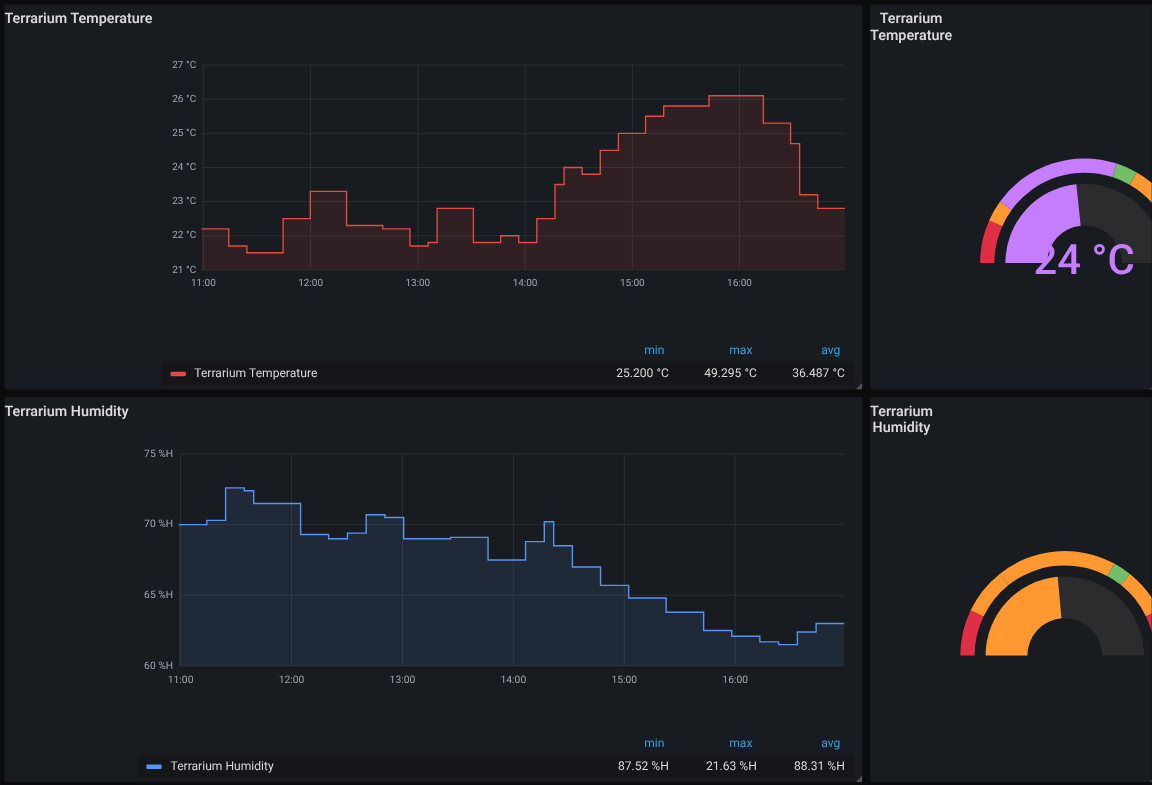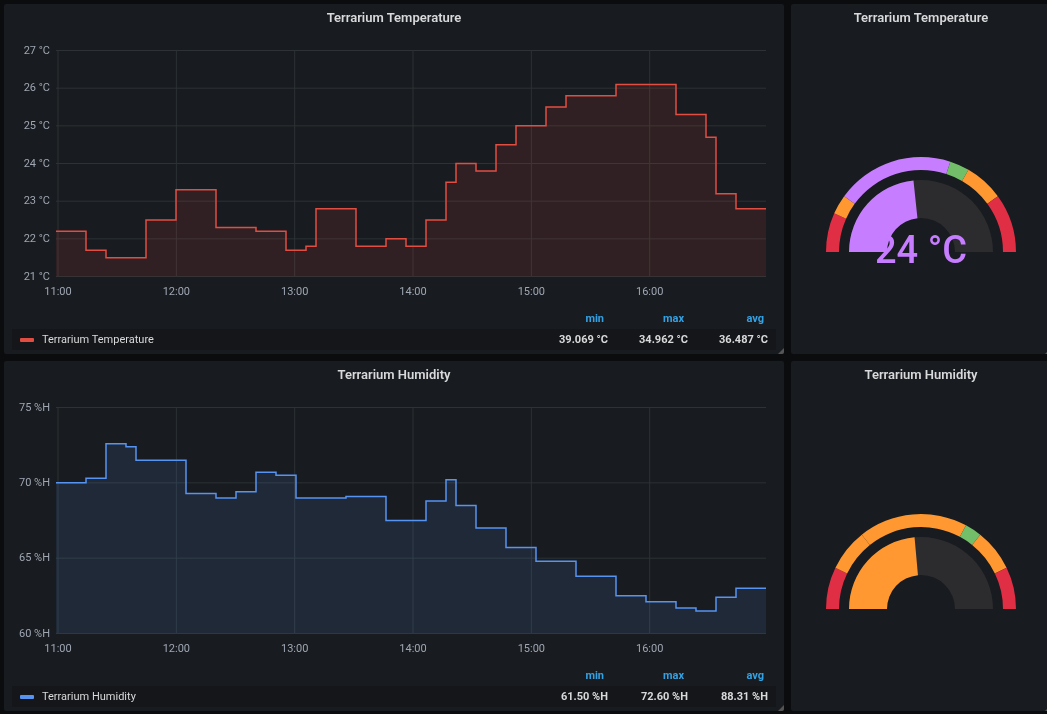--- a/index.html
+++ b/index.html
@@ -13,21 +13,20 @@
 .grid {
   display: grid;
   grid-template-columns: 780px 260px;
   grid-template-rows: 350px 350px;
   gap: 7px;
 }
 .panel {
   background: #181b1f;
   border-radius: 2px;
   display: flex;
-  flex-direction: column;
   position: relative;
   overflow: hidden;
 }
 .panel-title {
   font-size: 13px;
   font-weight: 600;
   text-align: center;
   color: #d8d9da;
   padding: 6px 0 4px 0;
 }
@@ -56,21 +55,21 @@
   padding-right: 12px;
 }
 .legend-row.header .col { text-align: right; }
 .legend-swatch {
   width: 14px;
   height: 4px;
   margin-right: 8px;
   border-radius: 1px;
 }
 .legend-name { flex: 1; }
-.col { width: 80px; text-align: right; font-weight: bold; }
+.col { width: 80px; text-align: right; }
 .gauge-body {
   flex: 1;
   display: flex;
   align-items: center;
   justify-content: center;
   padding: 10px;
 }
 .gauge-wrap {
   position: relative;
   width: 220px;
@@ -136,22 +135,22 @@
           <path d="M 44 190.80000000000004 L 54 190.80000000000004 L 54 190.80000000000004 L 64 190.80000000000004 L 64 190.80000000000004 L 74 190.80000000000004 L 74 209.63333333333335 L 84 209.63333333333335 L 84 209.63333333333335 L 94 209.63333333333335 L 94 217.16666666666666 L 104 217.16666666666666 L 104 217.16666666666666 L 114 217.16666666666666 L 114 217.16666666666666 L 124 217.16666666666666 L 124 217.16666666666666 L 134 217.16666666666666 L 134 179.5 L 144 179.5 L 144 179.5 L 154 179.5 L 154 179.5 L 164 179.5 L 164 149.36666666666662 L 174 149.36666666666662 L 174 149.36666666666662 L 184 149.36666666666662 L 184 149.36666666666662 L 194 149.36666666666662 L 194 149.36666666666662 L 204 149.36666666666662 L 204 187.0333333333333 L 214 187.0333333333333 L 214 187.0333333333333 L 224 187.0333333333333 L 224 187.0333333333333 L 233.99999999999997 187.0333333333333 L 233.99999999999997 187.0333333333333 L 244 187.0333333333333 L 244 190.80000000000004 L 254 190.80000000000004 L 254 190.80000000000004 L 264 190.80000000000004 L 264 190.80000000000004 L 274 190.80000000000004 L 274 209.63333333333335 L 284 209.63333333333335 L 284 209.63333333333335 L 294 209.63333333333335 L 294 205.86666666666665 L 304 205.86666666666665 L 304 168.2 L 314 168.2 L 314 168.2 L 324 168.2 L 324 168.2 L 334 168.2 L 334 168.2 L 344 168.2 L 344 205.86666666666665 L 354 205.86666666666665 L 354 205.86666666666665 L 364 205.86666666666665 L 364 205.86666666666665 L 374 205.86666666666665 L 374 198.33333333333334 L 384 198.33333333333334 L 384 198.33333333333334 L 394 198.33333333333334 L 394 205.86666666666665 L 404 205.86666666666665 L 404 205.86666666666665 L 414 205.86666666666665 L 414 179.5 L 423.99999999999994 179.5 L 423.99999999999994 179.5 L 434.00000000000006 179.5 L 434.00000000000006 141.83333333333331 L 444 141.83333333333331 L 444 123 L 454 123 L 454 123 L 464 123 L 464 130.5333333333333 L 474 130.5333333333333 L 474 130.5333333333333 L 483.99999999999994 130.5333333333333 L 483.99999999999994 104.16666666666666 L 494.00000000000006 104.16666666666666 L 494.00000000000006 104.16666666666666 L 504 104.16666666666666 L 504 85.33333333333334 L 514 85.33333333333334 L 514 85.33333333333334 L 524 85.33333333333334 L 524 85.33333333333334 L 534 85.33333333333334 L 534 66.5 L 544 66.5 L 544 66.5 L 554 66.5 L 554 55.19999999999997 L 564 55.19999999999997 L 564 55.19999999999997 L 574 55.19999999999997 L 574 55.19999999999997 L 584 55.19999999999997 L 584 55.19999999999997 L 594 55.19999999999997 L 594 55.19999999999997 L 604 55.19999999999997 L 604 43.899999999999956 L 614 43.899999999999956 L 614 43.899999999999956 L 624 43.899999999999956 L 624 43.899999999999956 L 634 43.899999999999956 L 634 43.899999999999956 L 644 43.899999999999956 L 644 43.899999999999956 L 654 43.899999999999956 L 654 43.899999999999956 L 664 43.899999999999956 L 664 74.0333333333333 L 674 74.0333333333333 L 674 74.0333333333333 L 684 74.0333333333333 L 684 74.0333333333333 L 694 74.0333333333333 L 694 96.63333333333335 L 704 96.63333333333335 L 704 153.13333333333338 L 714 153.13333333333338 L 714 153.13333333333338 L 724 153.13333333333338 L 724 168.2 L 734 168.2 L 734 168.2 L 744 168.2 L 744 168.2 L 754 168.2 L 754 168.2" fill="none" stroke="#e24d42" stroke-width="1.5"></path>
         </svg>
       <div class="legend-row header">
         <div class="col">min</div>
         <div class="col">max</div>
         <div class="col">avg</div>
       </div>
       <div class="legend-row">
         <div class="legend-swatch" style="background:#e24d42"></div>
         <div class="legend-name">Terrarium Temperature</div>
-        <div class="col">39.069 °C</div>
-        <div class="col">34.962 °C</div>
+        <div class="col">25.200 °C</div>
+        <div class="col">49.295 °C</div>
         <div class="col">36.487 °C</div>
       </div>
     </div>
     <div class="resize-handle"></div>
   </div>
 
   <div class="panel">
     <div class="panel-title">Terrarium Temperature</div>
     <div class="gauge-body">
       <div class="gauge-wrap">
@@ -199,22 +198,22 @@
           <path d="M 44 85.33333333333334 L 54 85.33333333333334 L 54 85.33333333333334 L 64 85.33333333333334 L 64 85.33333333333334 L 74 85.33333333333334 L 74 80.81333333333339 L 84 80.81333333333339 L 84 80.81333333333339 L 94 80.81333333333339 L 94 46.16000000000008 L 104 46.16000000000008 L 104 46.16000000000008 L 114 46.16000000000008 L 114 49.17333333333326 L 124 49.17333333333326 L 124 62.73333333333332 L 134 62.73333333333332 L 134 62.73333333333332 L 144 62.73333333333332 L 144 62.73333333333332 L 154 62.73333333333332 L 154 62.73333333333332 L 164 62.73333333333332 L 164 62.73333333333332 L 174 62.73333333333332 L 174 95.88000000000005 L 184 95.88000000000005 L 184 95.88000000000005 L 194 95.88000000000005 L 194 95.88000000000005 L 204 95.88000000000005 L 204 100.4 L 214 100.4 L 214 100.4 L 224 100.4 L 224 94.37333333333325 L 233.99999999999997 94.37333333333325 L 233.99999999999997 94.37333333333325 L 244 94.37333333333325 L 244 74.78666666666663 L 254 74.78666666666663 L 254 74.78666666666663 L 264 74.78666666666663 L 264 77.80000000000001 L 274 77.80000000000001 L 274 77.80000000000001 L 284 77.80000000000001 L 284 100.4 L 294 100.4 L 294 100.4 L 304 100.4 L 304 100.4 L 314 100.4 L 314 100.4 L 324 100.4 L 324 100.4 L 334 100.4 L 334 98.89333333333343 L 344 98.89333333333343 L 344 98.89333333333343 L 354 98.89333333333343 L 354 98.89333333333343 L 364 98.89333333333343 L 364 98.89333333333343 L 374 98.89333333333343 L 374 123 L 384 123 L 384 123 L 394 123 L 394 123 L 404 123 L 404 123 L 414 123 L 414 103.41333333333338 L 423.99999999999994 103.41333333333338 L 423.99999999999994 103.41333333333338 L 434.00000000000006 103.41333333333338 L 434.00000000000006 82.31999999999996 L 444 82.31999999999996 L 444 107.93333333333334 L 454 107.93333333333334 L 454 107.93333333333334 L 464 107.93333333333334 L 464 130.53333333333333 L 474 130.53333333333333 L 474 130.53333333333333 L 483.99999999999994 130.53333333333333 L 483.99999999999994 130.53333333333333 L 494.00000000000006 130.53333333333333 L 494.00000000000006 150.11999999999998 L 504 150.11999999999998 L 504 150.11999999999998 L 514 150.11999999999998 L 514 150.11999999999998 L 524 150.11999999999998 L 524 163.68000000000004 L 534 163.68000000000004 L 534 163.68000000000004 L 544 163.68000000000004 L 544 163.68000000000004 L 554 163.68000000000004 L 554 163.68000000000004 L 564 163.68000000000004 L 564 178.7466666666667 L 574 178.7466666666667 L 574 178.7466666666667 L 584 178.7466666666667 L 584 178.7466666666667 L 594 178.7466666666667 L 594 178.7466666666667 L 604 178.7466666666667 L 604 198.33333333333334 L 614 198.33333333333334 L 614 198.33333333333334 L 624 198.33333333333334 L 624 198.33333333333334 L 634 198.33333333333334 L 634 204.35999999999999 L 644 204.35999999999999 L 644 204.35999999999999 L 654 204.35999999999999 L 654 204.35999999999999 L 664 204.35999999999999 L 664 210.38666666666663 L 674 210.38666666666663 L 674 210.38666666666663 L 684 210.38666666666663 L 684 213.4 L 694 213.4 L 694 213.4 L 704 213.4 L 704 199.84000000000003 L 714 199.84000000000003 L 714 199.84000000000003 L 724 199.84000000000003 L 724 190.8 L 734 190.8 L 734 190.8 L 744 190.8 L 744 190.8 L 754 190.8 L 754 190.8" fill="none" stroke="#5794f2" stroke-width="1.5"></path>
         </svg>
       <div class="legend-row header">
         <div class="col">min</div>
         <div class="col">max</div>
         <div class="col">avg</div>
       </div>
       <div class="legend-row">
         <div class="legend-swatch" style="background:#5794f2"></div>
         <div class="legend-name">Terrarium Humidity</div>
-        <div class="col">61.50 %H</div>
-        <div class="col">72.60 %H</div>
+        <div class="col">87.52 %H</div>
+        <div class="col">21.63 %H</div>
         <div class="col">88.31 %H</div>
       </div>
     </div>
     <div class="resize-handle"></div>
   </div>
 
   <div class="panel">
     <div class="panel-title">Terrarium Humidity</div>
     <div class="gauge-body">
       <div class="gauge-wrap">

